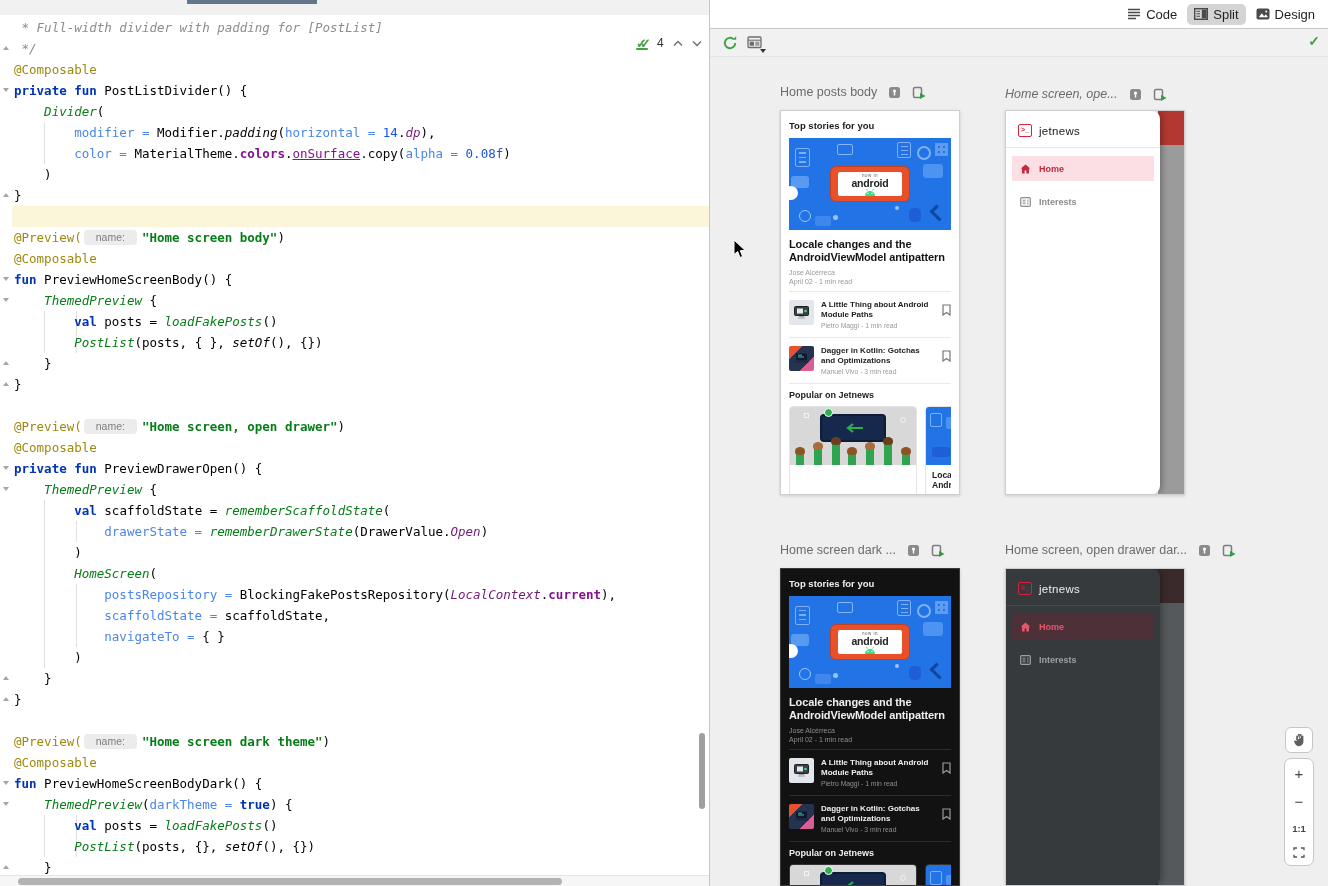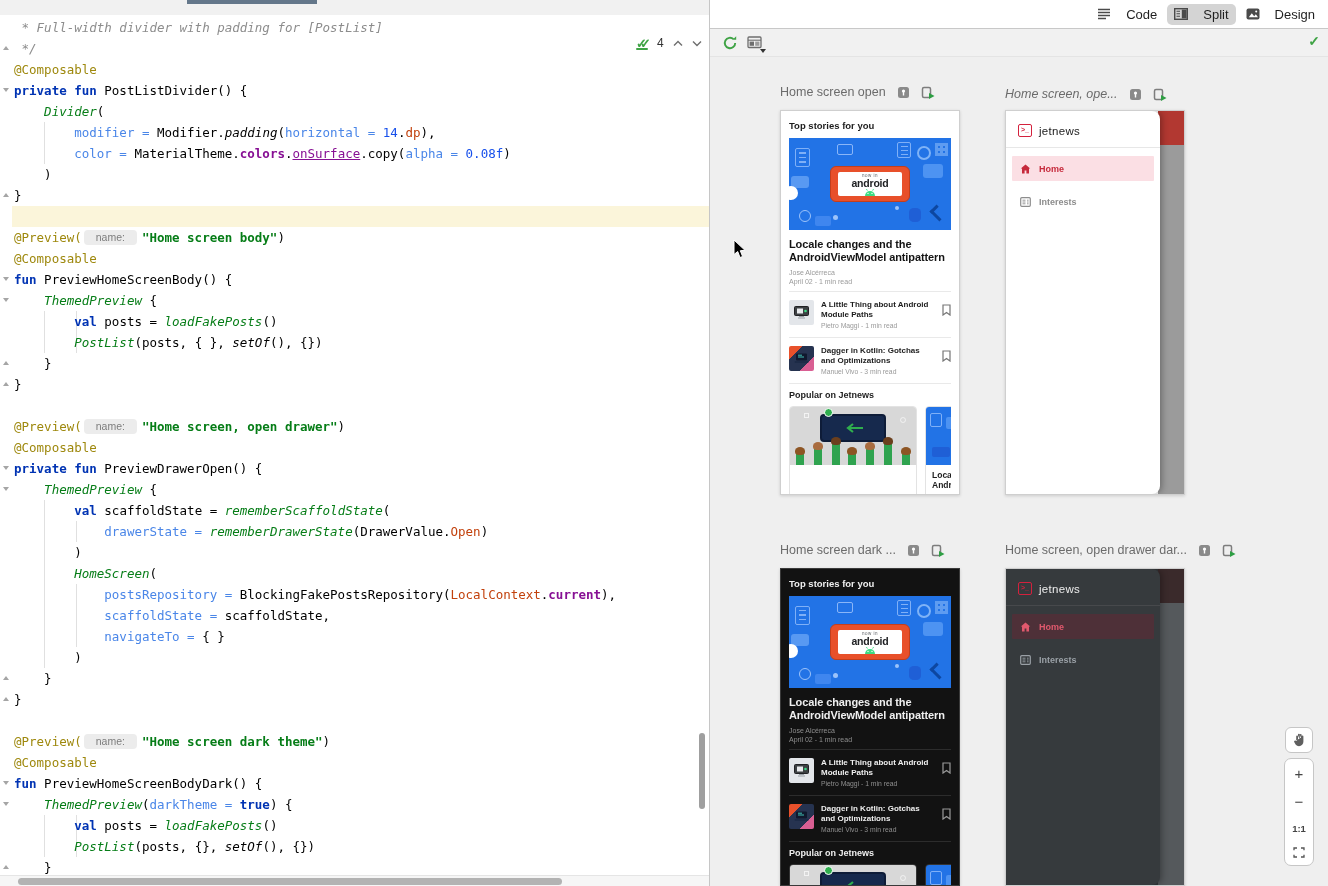--- a/index.html
+++ b/index.html
@@ -17,21 +17,21 @@
   .code-line { position:absolute; left:14px; height:21px; white-space:pre;
                font-family:"DejaVu Sans Mono", monospace; font-size:12.5px; line-height:21px; }
   .tok-pl   { color:#000; }
   .tok-kw   { color:#0033b3; font-weight:bold; }
   .tok-comp { color:#067d17; font-style:italic; }
   .tok-ext  { color:#000; font-style:italic; }
   .tok-str  { color:#067d17; font-weight:bold; }
   .tok-ann  { color:#9e880d; }
   .tok-num  { color:#1750eb; }
   .tok-named{ color:#4a86e8; }
-  .tok-propi{ color:#c2410c; }
+  .tok-propi{ color:#701a75; font-style:italic; }
   .tok-propb{ color:#871094; font-weight:bold; }
   .tok-propu{ color:#871094; text-decoration:underline; }
   .tok-cm   { color:#8c8c8c; font-style:italic; }
   .tok-hint { display:inline-block; background:#ececec; color:#7d7d7d; border-radius:4px;
               font-family:Liberation Sans, sans-serif; font-style:normal; font-size:10.5px;
               line-height:15px; padding:0 12px; margin:0 5px 0 2px; vertical-align:1px; }
   .fold-mark { position:absolute; left:3px; width:0; height:0; }
   .fold-open  { border-left:3.5px solid transparent; border-right:3.5px solid transparent; border-top:4.5px solid #a5a5a5; }
   .fold-close { border-left:3.5px solid transparent; border-right:3.5px solid transparent; border-bottom:4.5px solid #a5a5a5; }
   .indent-guide { position:absolute; width:1px; background:#e0e0e0; }
@@ -43,21 +43,21 @@
 
   #v-scroll { position:absolute; left:699px; top:733px; width:6px; height:76px; background:#9f9f9f; border-radius:3px; }
   #h-scroll-track { position:absolute; left:0; bottom:0; width:709px; height:11px; background:#f6f6f6; border-top:1px solid #e5e5e5; }
   #h-scroll { position:absolute; left:18px; top:2px; width:544px; height:7px; background:#b3b3b3; border-radius:3.5px; }
 
   
   #preview { position:absolute; left:710px; top:0; width:618px; height:886px; background:#efefef; }
   #topbar { position:absolute; left:0; top:0; width:100%; height:29px; background:#fff;
             border-bottom:1px solid #c8c8c8; display:flex; justify-content:flex-end; align-items:center;
             padding-right:6px; gap:3px; }
-  .vt { display:flex; align-items:center; gap:15px; padding:3px 7px; border-radius:5px;
+  .vt { display:flex; align-items:center; gap:5px; padding:3px 7px; border-radius:5px;
         font-size:13px; color:#1f1f1f; }
   .vt.selected { background:#d4d4d4; }
   #toolbar { position:absolute; left:0; top:29px; width:100%; height:28px; background:#f1f1f1;
              border-bottom:1px solid #e4e4e4; }
   .tb-refresh { position:absolute; left:12px; top:6px; }
   .tb-layout  { position:absolute; left:37px; top:7px; }
   .tb-caret { position:absolute; left:50px; top:20px; width:0; height:0;
               border-left:3px solid transparent; border-right:3px solid transparent; border-top:4px solid #333; }
   .tb-check { position:absolute; right:8px; top:4px; color:#3fa345; font-weight:bold; font-size:14px; }
 
@@ -282,21 +282,21 @@
         <rect x="1" y="1" width="13" height="10.5" rx="1" fill="none" stroke="#6e6e6e" stroke-width="1.3"></rect>
         <path d="M1 4.2h13" stroke="#6e6e6e" stroke-width="1.1"></path>
         <rect x="2.6" y="5.6" width="4.4" height="4.2" fill="#6e6e6e"></rect>
         <rect x="8.2" y="5.6" width="4.2" height="4.2" fill="#9c9c9c"></rect>
       </svg>
       <div class="tb-caret"></div>
       <span class="tb-check">✓</span>
     </div>
 
     <div class="card-header" style="left:70px; top:85px;">
-      <span>Home screen open</span>
+      <span>Home posts body</span>
       <svg width="13" height="13">
           <rect x="1" y="1" width="11" height="11" rx="2.5" fill="#8a8a8a"></rect>
           <circle cx="6.5" cy="5" r="1.6" fill="#fff"></circle>
           <path d="M6.5 5v4.5" stroke="#fff" stroke-width="1.4"></path>
         </svg>
       <svg width="14" height="13">
           <rect x="1.5" y="1.5" width="8" height="10" rx="1.5" fill="none" stroke="#7d7d7d" stroke-width="1.5"></rect>
           <path d="M8 7l5.5 3-5.5 3z" fill="#2e9e43"></path>
         </svg>
     </div>

